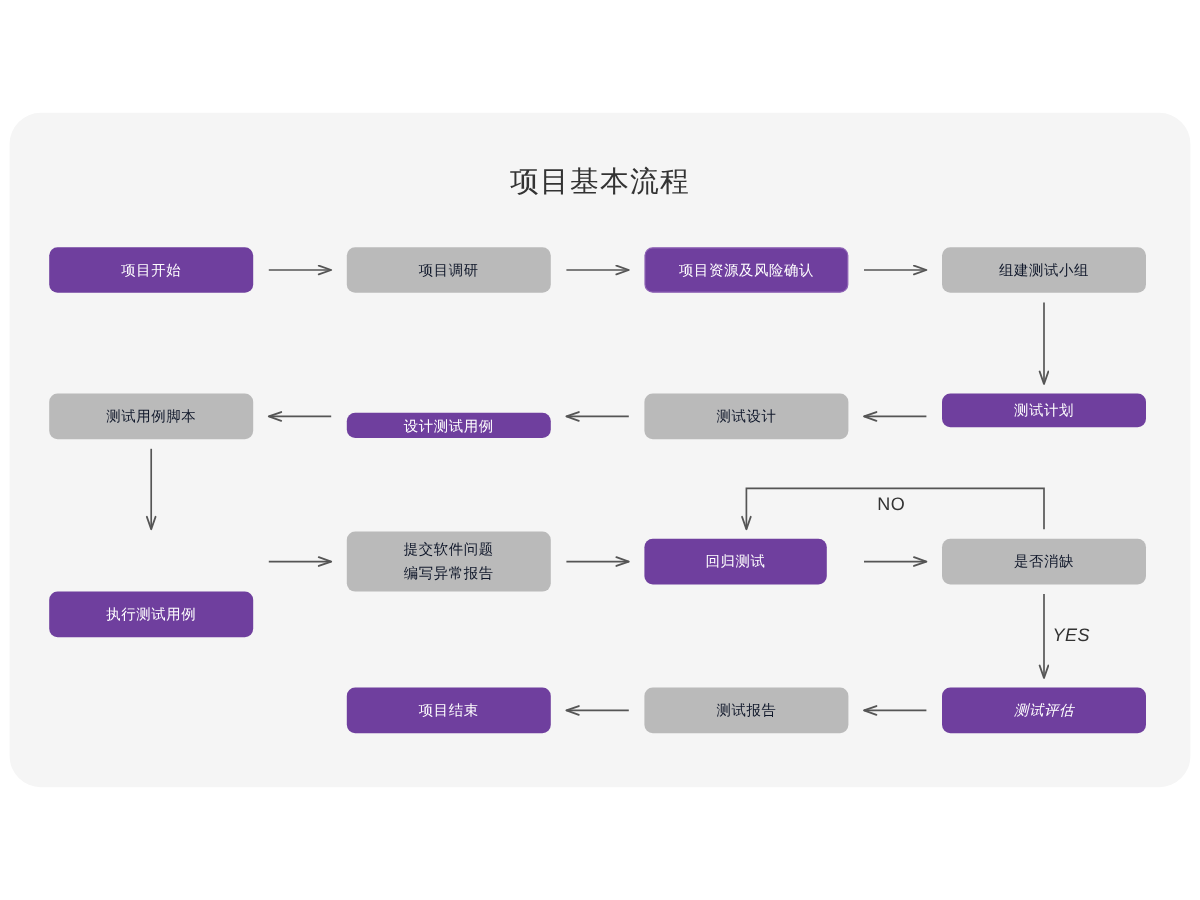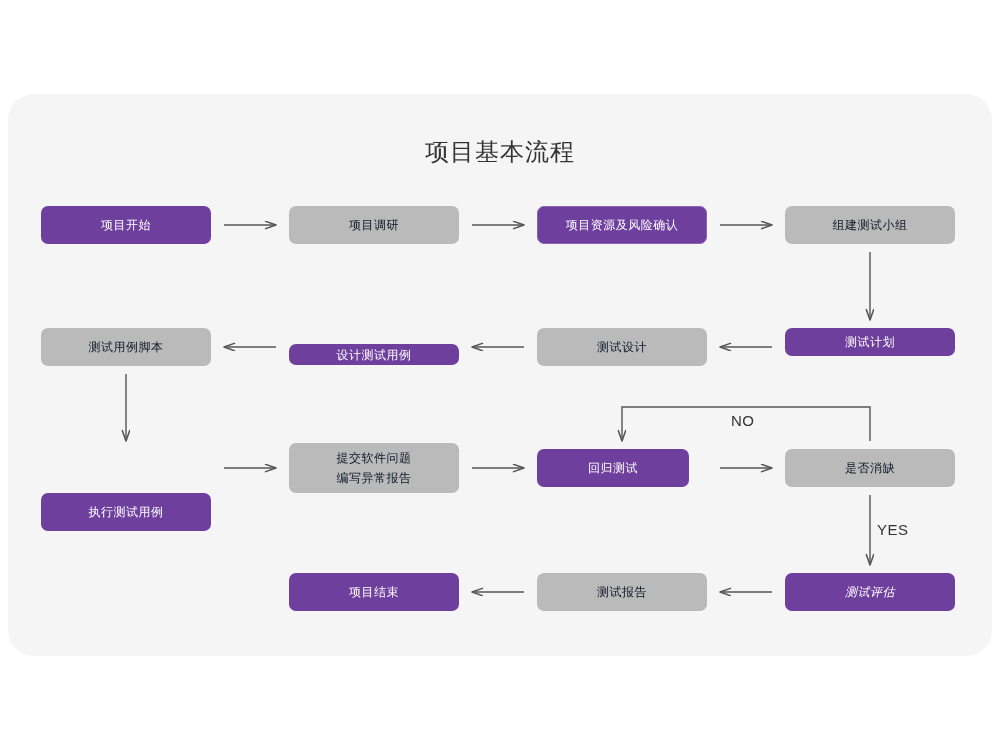--- a/index.html
+++ b/index.html
@@ -145,16 +145,16 @@
     <path d="M870,441 L870,407 L622,407 L622,441" fill="none" stroke="#555555" stroke-width="1.4" marker-end="url(#ah)"></path>
 
     <line x1="870" y1="495" x2="870" y2="565" stroke="#555555" stroke-width="1.4" marker-end="url(#ah)"></line>
 
     <line x1="772" y1="592" x2="720" y2="592" stroke="#555555" stroke-width="1.4" marker-end="url(#ah)"></line>
     <line x1="524" y1="592" x2="472" y2="592" stroke="#555555" stroke-width="1.4" marker-end="url(#ah)"></line>
   </svg>
 
   <div id="labels-layer">
       <div class="edge-label" style="left: 731px; top: 412px;">NO</div>
-      <div class="edge-label" style="left: 877px; top: 521px;">YES</div>
+      <div class="edge-label" style="left: 877px; top: 521px; font-style: italic;">YES</div>
     </div>
 
 </div>
 
 </body></html>

